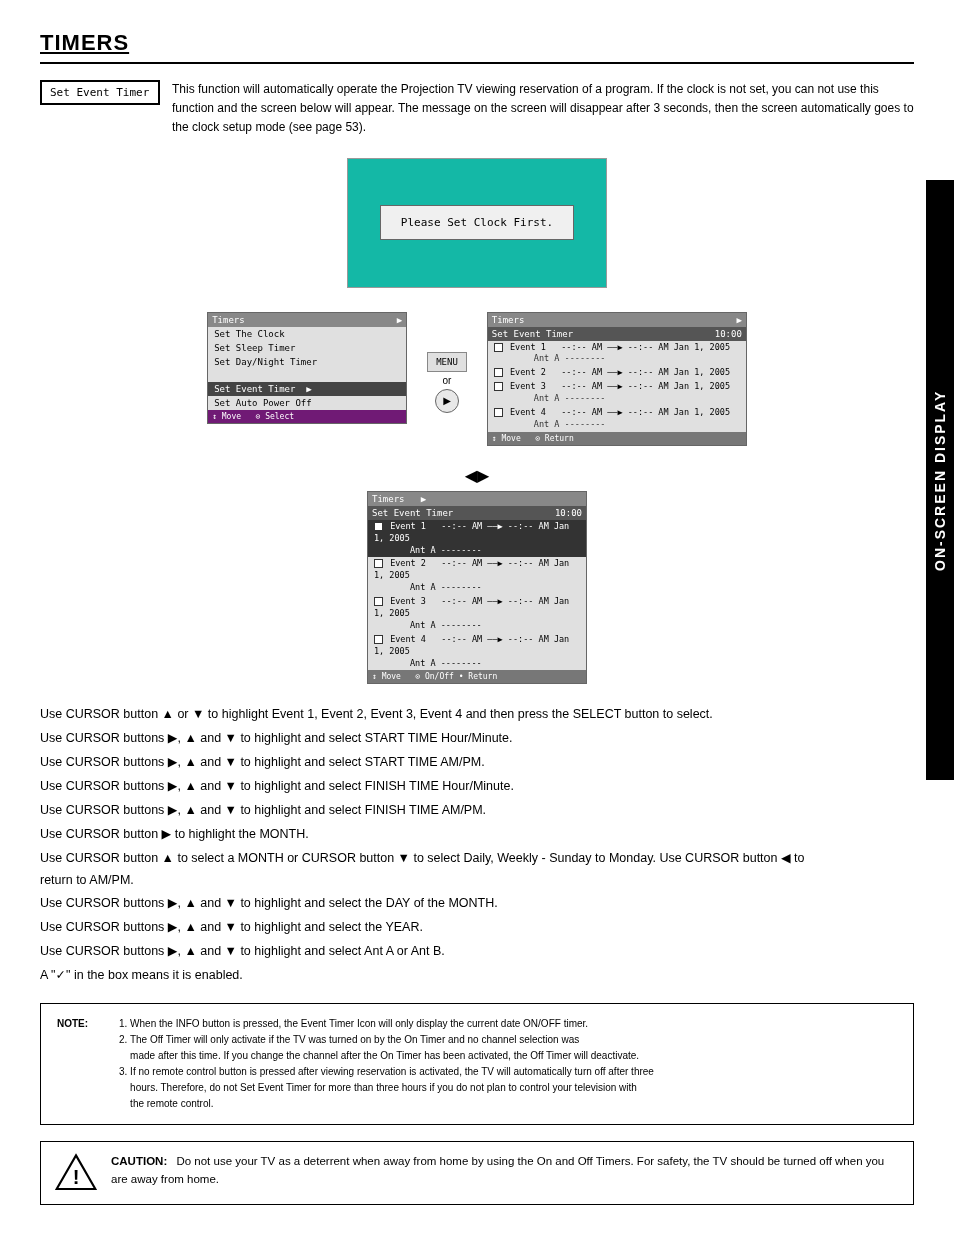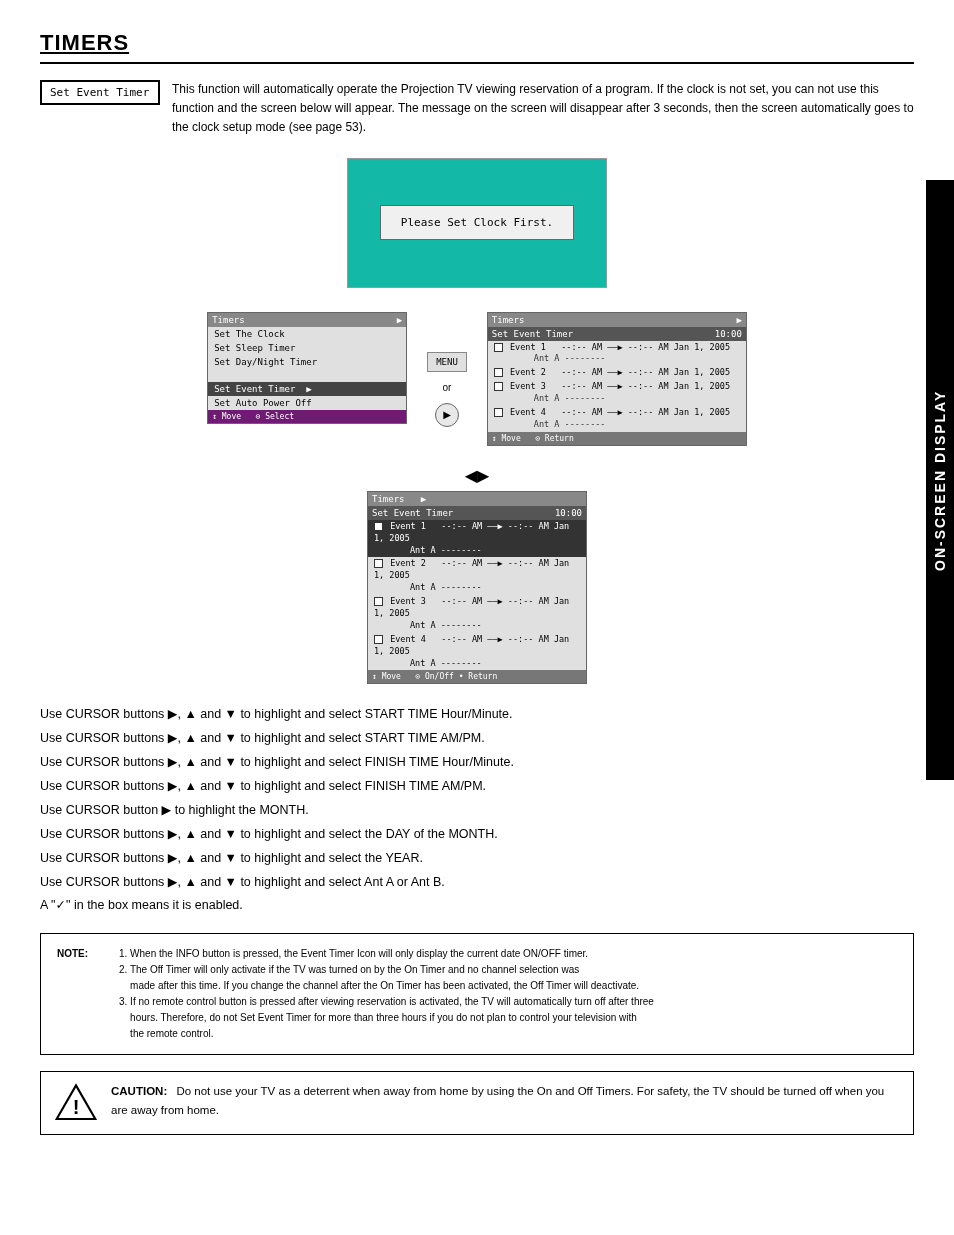--- a/index.html
+++ b/index.html
@@ -97,21 +97,21 @@
       padding: 2px 4px;
       font-size: 8px;
     }
     .arrow-section {
       display: flex;
       flex-direction: column;
       align-items: center;
       justify-content: center;
       padding-top: 40px;
       font-size: 10px;
-      gap: 8px;
+      gap: 1px;
     }
     .arrow-play {
       width: 24px;
       height: 24px;
       border: 1px solid #666;
       border-radius: 50%;
       display: flex;
       align-items: center;
       justify-content: center;
       font-size: 10px;
@@ -391,25 +391,27 @@
     <div class="et2-row">
       <span class="cb"></span>
       <span> Event 4 &nbsp; --:-- AM ——▶ --:-- AM Jan 1, 2005</span>
       <div class="ant">Ant A --------</div>
     </div>
     <div class="et2-bottom">↕ Move &nbsp; ⊙ On/Off • Return</div>
   </div>
 </div>
 
 <div class="instructions">
+  <p>Use CURSOR button ▲ or ▼ to highlight Event 1, Event 2, Event 3, Event 4 and then press the SELECT button to select.</p>
   <p>Use CURSOR buttons ▶, ▲ and ▼ to highlight and select START TIME Hour/Minute.</p>
   <p>Use CURSOR buttons ▶, ▲ and ▼ to highlight and select START TIME AM/PM.</p>
   <p>Use CURSOR buttons ▶, ▲ and ▼ to highlight and select FINISH TIME Hour/Minute.</p>
   <p>Use CURSOR buttons ▶, ▲ and ▼ to highlight and select FINISH TIME AM/PM.</p>
   <p>Use CURSOR button ▶ to highlight the MONTH.</p>
+  <p>Use CURSOR button ▲ to select a MONTH or CURSOR button ▼ to select Daily, Weekly - Sunday to Monday.  Use CURSOR button ◀ to<br>return to AM/PM.</p>
   <p>Use CURSOR buttons ▶, ▲ and ▼ to highlight and select the DAY of the MONTH.</p>
   <p>Use CURSOR buttons ▶, ▲ and ▼ to highlight and select the YEAR.</p>
   <p>Use CURSOR buttons ▶, ▲ and ▼ to highlight and select Ant A or Ant B.</p>
   <p>A "✓" in the box means it is enabled.</p>
 </div>
 
 <div class="note-section">
   <table>
     <tbody>
         <tr>

